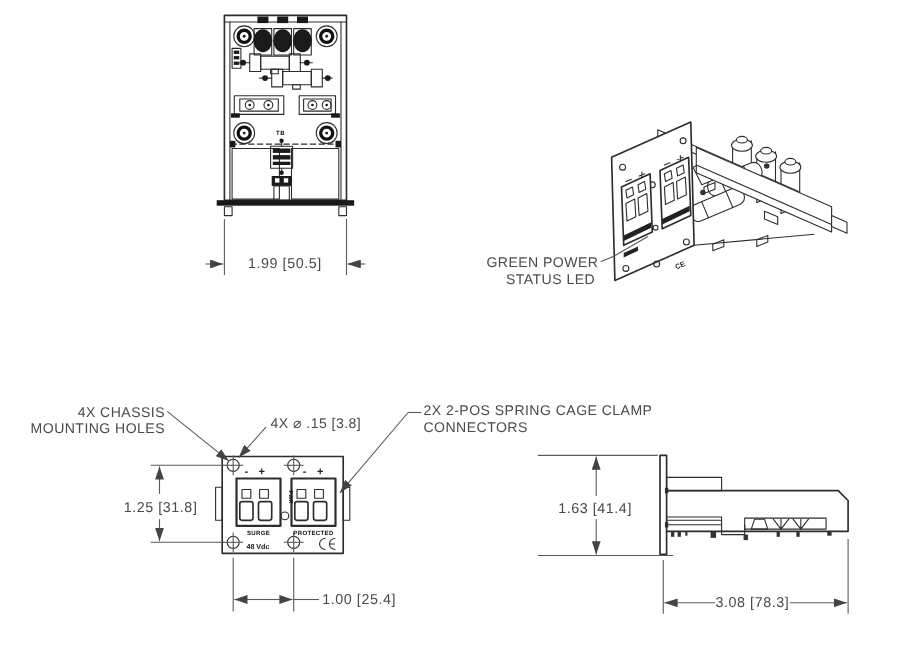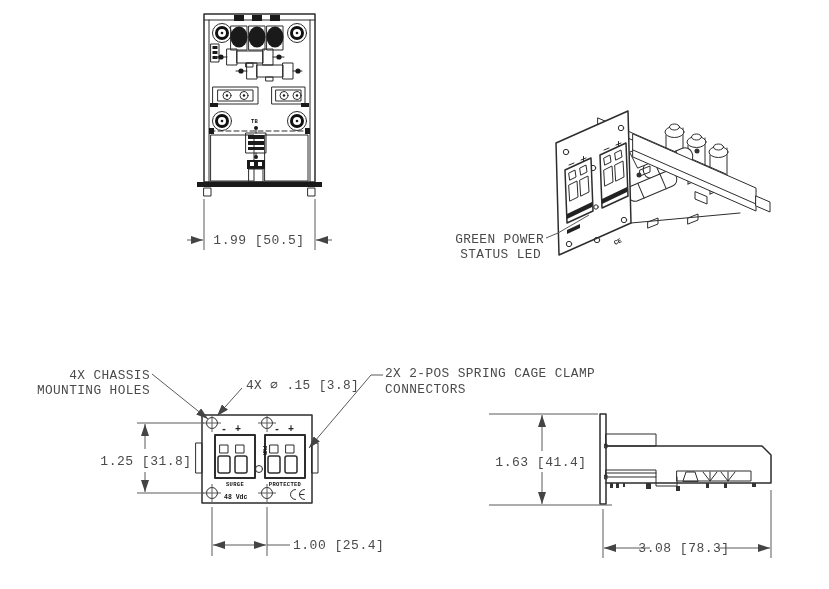--- a/index.html
+++ b/index.html
@@ -1,17 +1,17 @@
 <!DOCTYPE html>
 <html><head>
 <meta charset="utf-8">
 <style>
   html,body{margin:0;padding:0;background:#ffffff;}
   .canvas{position:relative;width:829px;height:589px;background:#ffffff;overflow:hidden;
-          font-family:Liberation Mono, monospace;}
+          font-family:Liberation Sans, sans-serif;}
   svg{position:absolute;left:0;top:0;}
   
   .o  {fill:none;stroke:#2d2d2d;stroke-width:1.5;stroke-linejoin:round;stroke-linecap:round;}
   .o2 {fill:none;stroke:#2d2d2d;stroke-width:2;stroke-linejoin:round;}
   .ot {fill:none;stroke:#2d2d2d;stroke-width:1;stroke-linejoin:round;stroke-linecap:round;}
   .wf {fill:#ffffff;}
   .df {fill:#1a1a1a;stroke:none;}
   .gf {fill:#333333;stroke:none;}
   
   .d  {fill:none;stroke:#5a5a5a;stroke-width:1;stroke-linecap:butt;}

